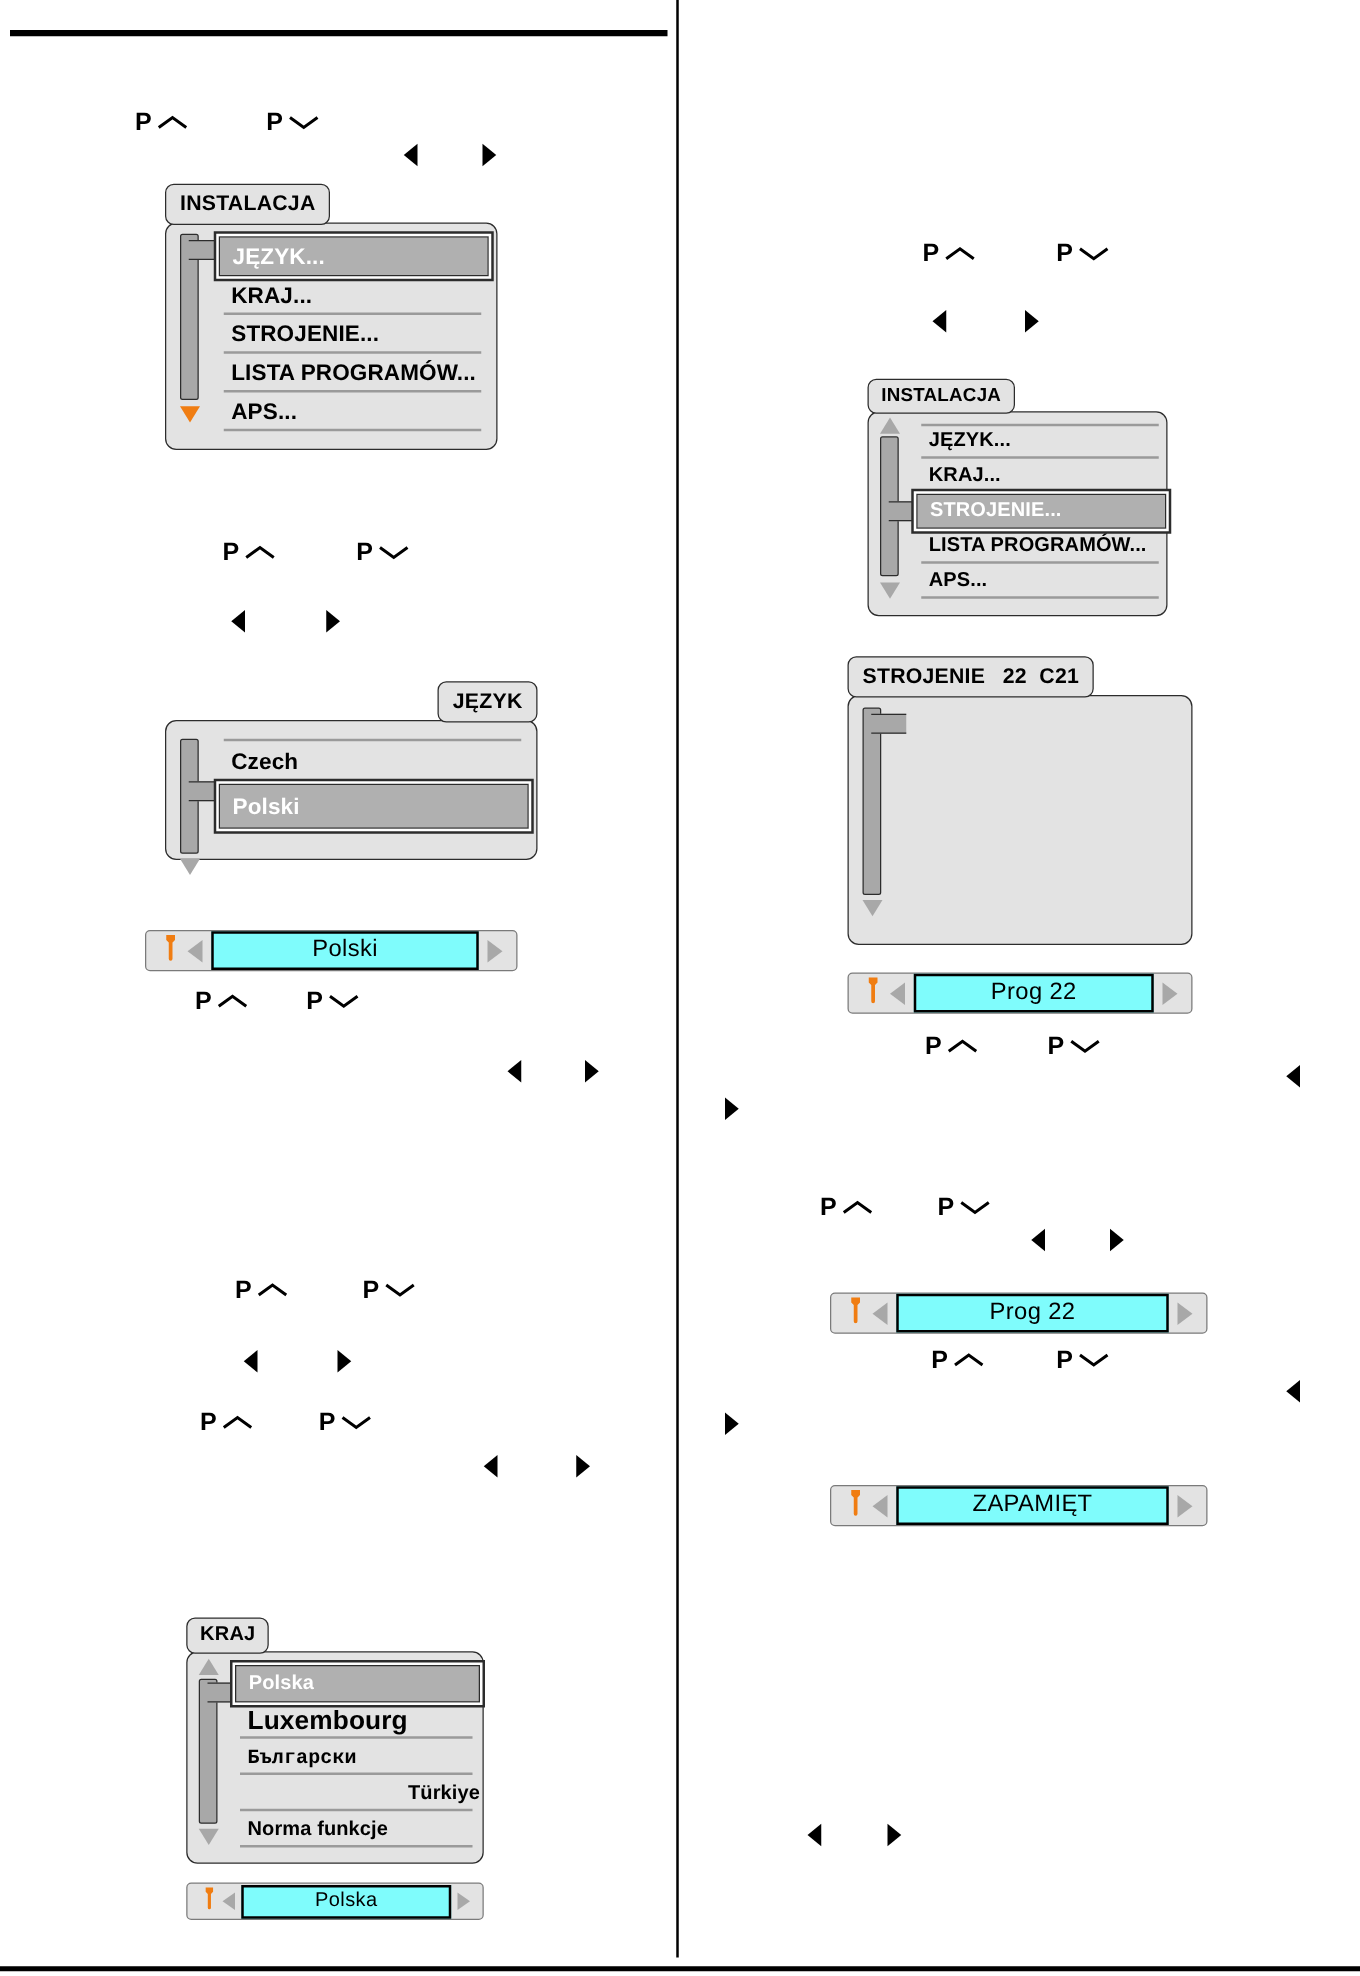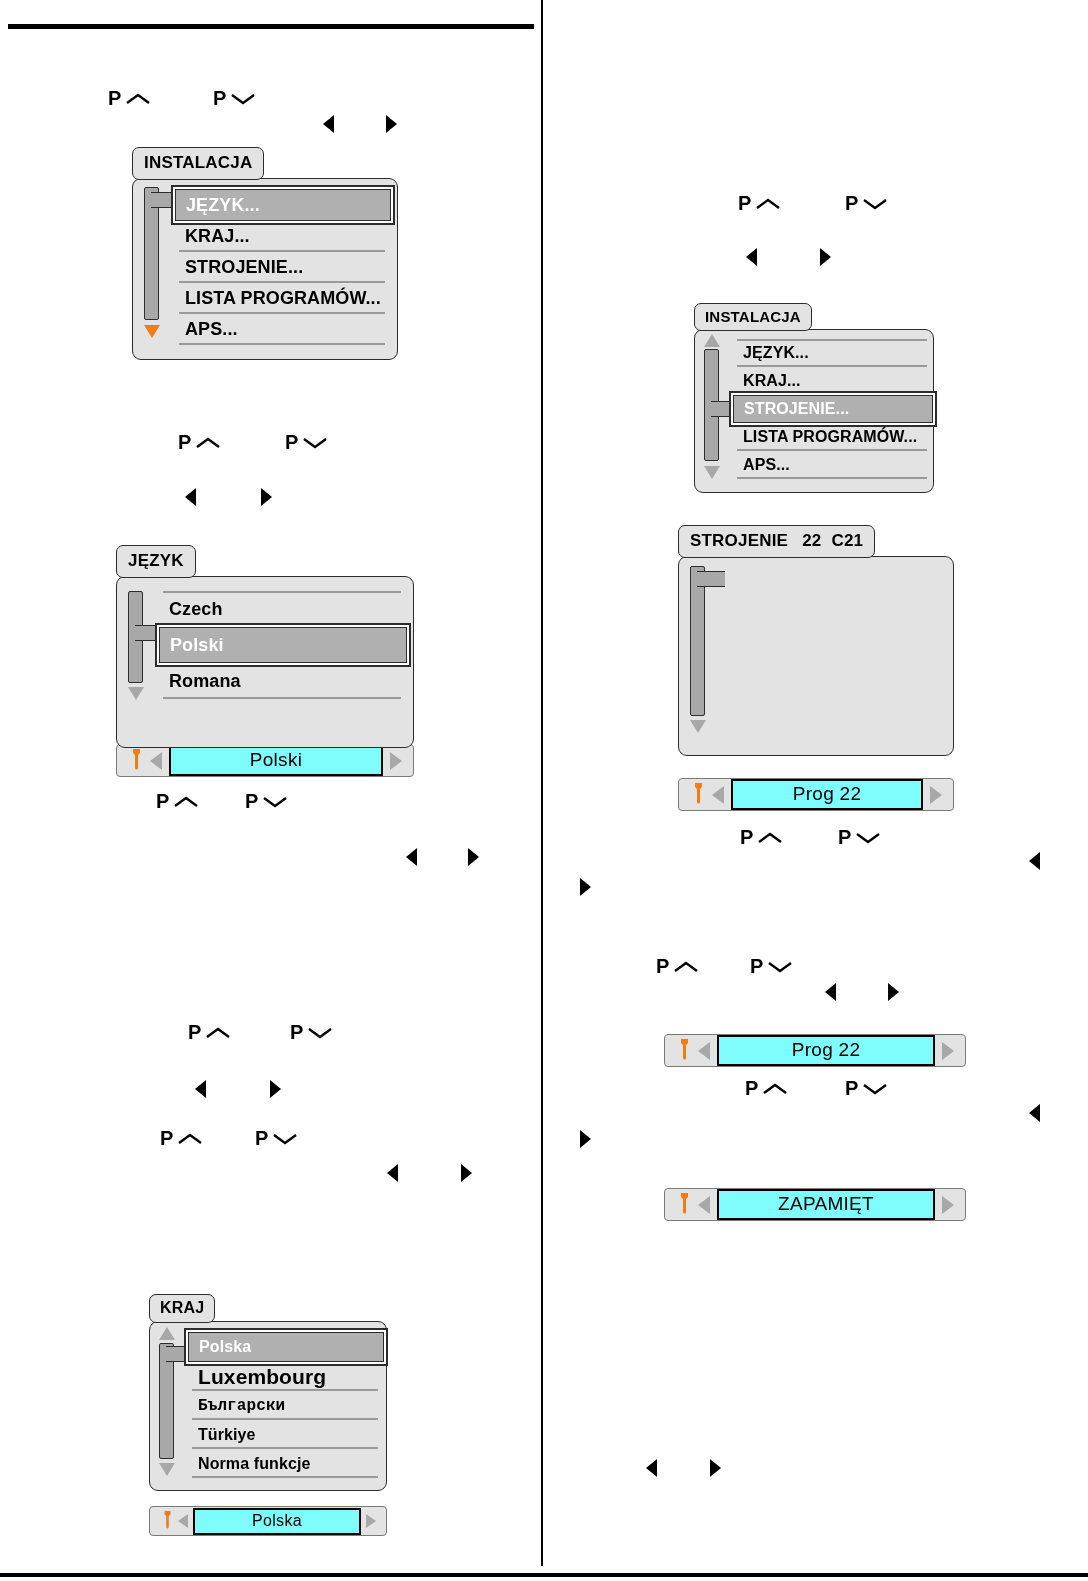--- a/index.html
+++ b/index.html
@@ -259,40 +259,36 @@
   <svg width="14" height="20" viewBox="0 0 14 20">
       <polygon points="12,1 12,19 1,10" fill="#000"></polygon>
     </svg>
 </div>
 <div class="abs tri" style="left:259px; top:487px;">
   <svg width="14" height="20" viewBox="0 0 14 20">
       <polygon points="2,1 2,19 13,10" fill="#000"></polygon>
     </svg>
 </div>
 
-<div class="abs osd" style="left:116px; top:545px;">
+<div class="abs osd" style="left:132px; top:545px;text-align:right;">
   <div class="osd-tab">
     <span>JĘZYK</span>
   </div>
-  <div class="osd-body" style="width:298px; height:172px; padding:14px 0 0 0;">
+  <div class="osd-body" style="width:298px; height:112px; padding:14px 0 0 0;">
     <div class="osd-scroll">
       <div class="sc-track" style="top:14px; height:92px;"></div>
       <div class="sc-elbow" style="left:18px; top:48px; width:28px;"></div>
       <div class="sc-arrow-dn" style="top:110px;"></div>
     </div>
     <div class="osd-rows" style="margin-left:42px; width:248px;">
       <div class="row rule-above" style="height:36px;">
         <span class="rtext">Czech</span>
       </div>
       <div class="row selected" style="height:36px;">
         <span class="rtext">Polski</span>
-      </div>
-      <div class="row" style="height:36px;">
-        <span class="rtext">Romana</span>
-        <div class="rule-under"></div>
       </div>
     </div>
   </div>
 </div>
 
 <div class="abs valbar" style="left:116px; top:744px; width:298px; height:33px;">
   <span class="wrench">
     <svg width="13" height="22" viewBox="0 0 13 22">
         <path d="M3 1 h7 v4 l-2 2 v13 a1.5 1.5 0 0 1 -3 0 v-13 l-2 -2 z" fill="#f07d12"></path>
       </svg>
@@ -382,21 +378,21 @@
         <span class="rtext" style="font-size:16px;">Polska</span>
       </div>
       <div class="row" style="height:29px;">
         <span class="rtext" style="font-size:21px;">Luxembourg</span>
         <div class="rule-under"></div>
       </div>
       <div class="row" style="height:29px;font-family:Liberation Mono, monospace;">
         <span class="rtext" style="font-size:16px;">Български</span>
         <div class="rule-under"></div>
       </div>
-      <div class="row" style="height:29px;">
+      <div class="row" style="height:29px;justify-content:flex-end;">
         <span class="rtext" style="font-size:16px;">Türkiye</span>
         <div class="rule-under"></div>
       </div>
       <div class="row" style="height:29px;">
         <span class="rtext" style="font-size:16px;">Norma funkcje</span>
         <div class="rule-under"></div>
       </div>
     </div>
   </div>
 </div>

